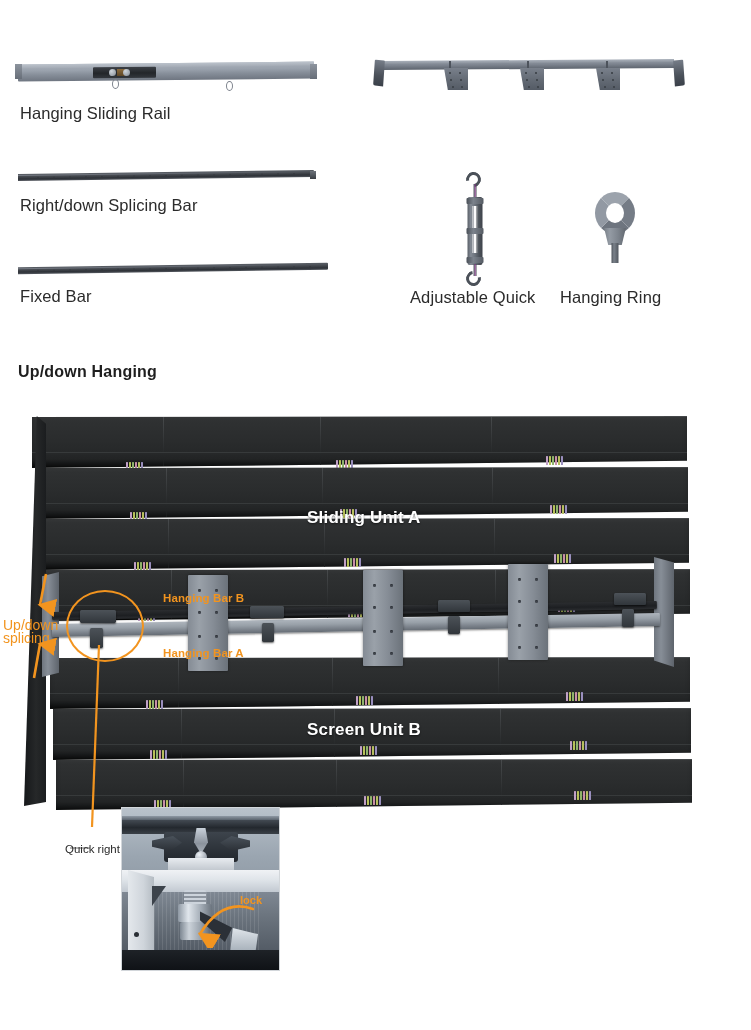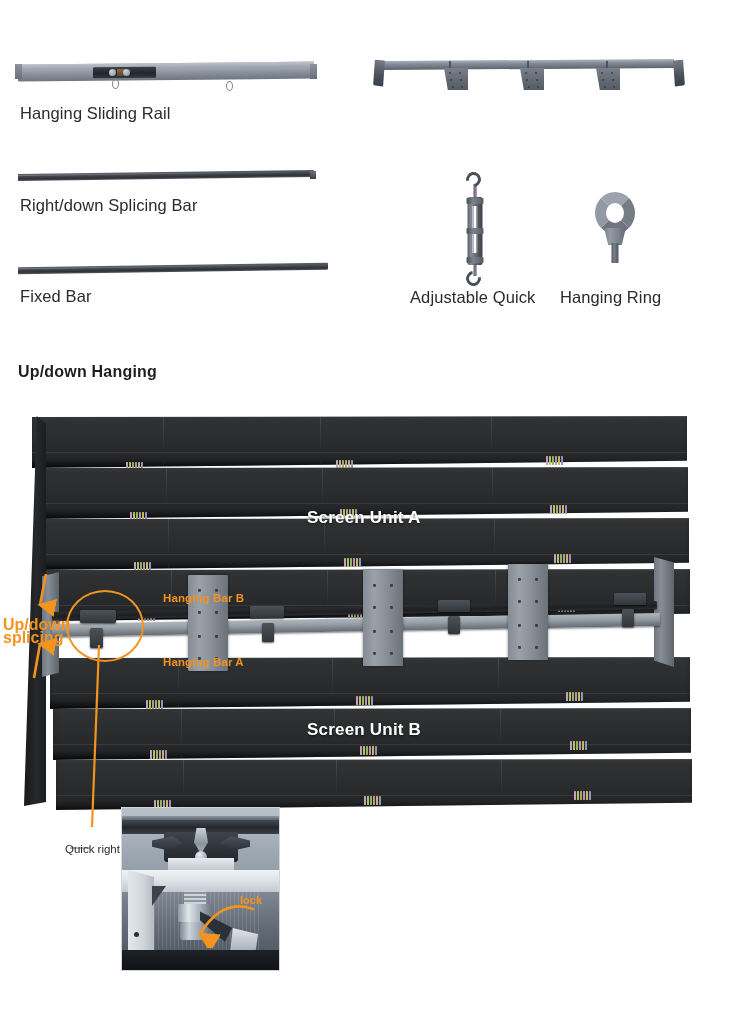--- a/index.html
+++ b/index.html
@@ -272,22 +272,22 @@
     position: absolute;
     color: #f2941f;
     font-size: 11.5px;
     font-weight: 600;
     white-space: nowrap;
     letter-spacing: .1px;
   }
   .anno-small {
     position: absolute;
     color: #f2941f;
-    font-size: 16px;
-    font-weight: 700;
+    font-size: 14px;
+    font-weight: 400;
     line-height: 12.5px;
     white-space: nowrap;
   }
   .white-label {
     position: absolute;
     color: #ffffff;
     font-size: 17px;
     font-weight: 700;
     white-space: nowrap;
     letter-spacing: .2px;
@@ -688,25 +688,25 @@
       <div class="clamp" style="left:62px; top:198px; width:36px; height:13px;"></div>
       <div class="clamp" style="left:72px; top:216px; width:13px; height:20px;"></div>
       <div class="clamp" style="left:232px; top:194px; width:34px; height:12px;"></div>
       <div class="clamp" style="left:244px; top:211px; width:12px; height:19px;"></div>
       <div class="clamp" style="left:420px; top:188px; width:32px; height:12px;"></div>
       <div class="clamp" style="left:430px; top:204px; width:12px; height:18px;"></div>
       <div class="clamp" style="left:596px; top:181px; width:32px; height:12px;"></div>
       <div class="clamp" style="left:604px; top:197px; width:12px; height:18px;"></div>
     </div>
 
-    <div class="white-label" style="left:289px; top:96px;">Screen Unit A</div>
+    <div class="white-label" style="left:289px; top:96px;">Sliding Unit A</div>
     <div class="white-label" style="left:289px; top:308px;">Screen Unit B</div>
 
     <div class="anno" style="left:145px; top:180px;">Hanging Bar B</div>
-    <div class="anno" style="left:145px; top:244px;">Hanging Bar A</div>
+    <div class="anno" style="left:145px; top:235px;">Hanging Bar A</div>
 
     <div class="ellipse-hl" style="left:48px; top:178px; width:78px; height:72px;"></div>
   </div>
 
   <div class="anno-small" style="left:3px; top:619px;">
     <span>Up/down</span><br>
     <span>splicing</span>
   </div>
   <svg width="60" height="110" style="position:absolute; left:20px; top:572px;">
     <defs>

